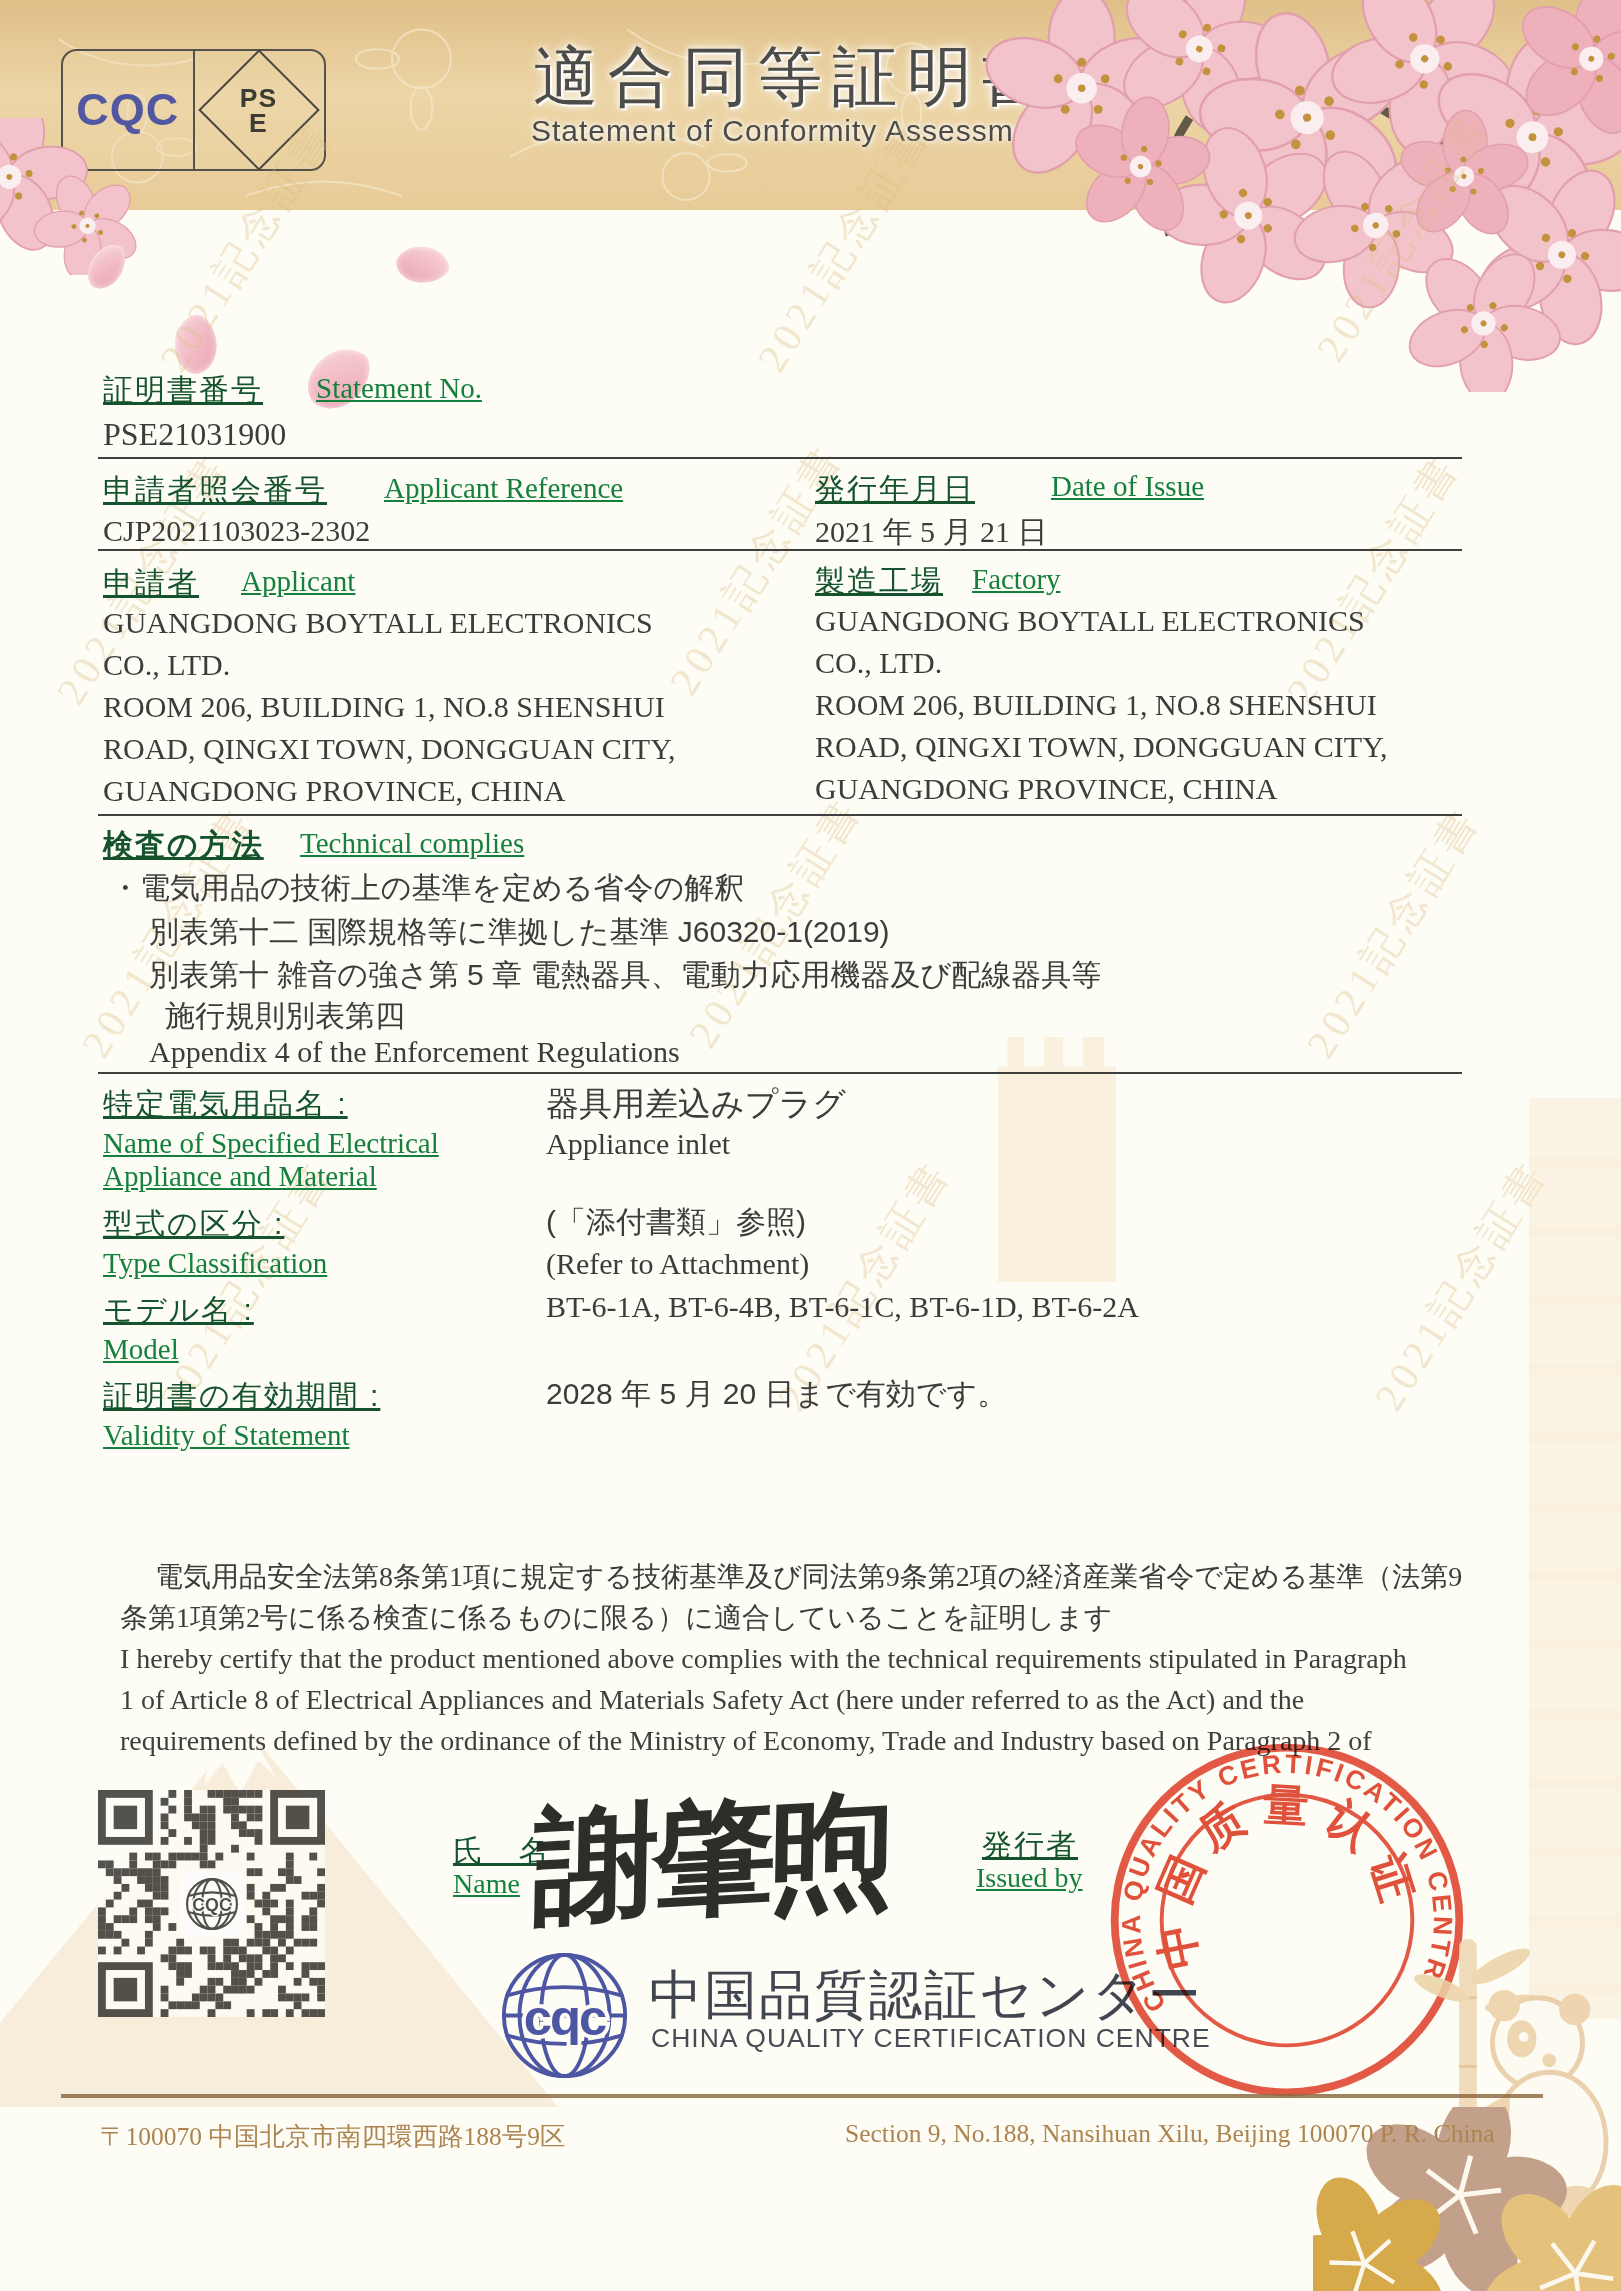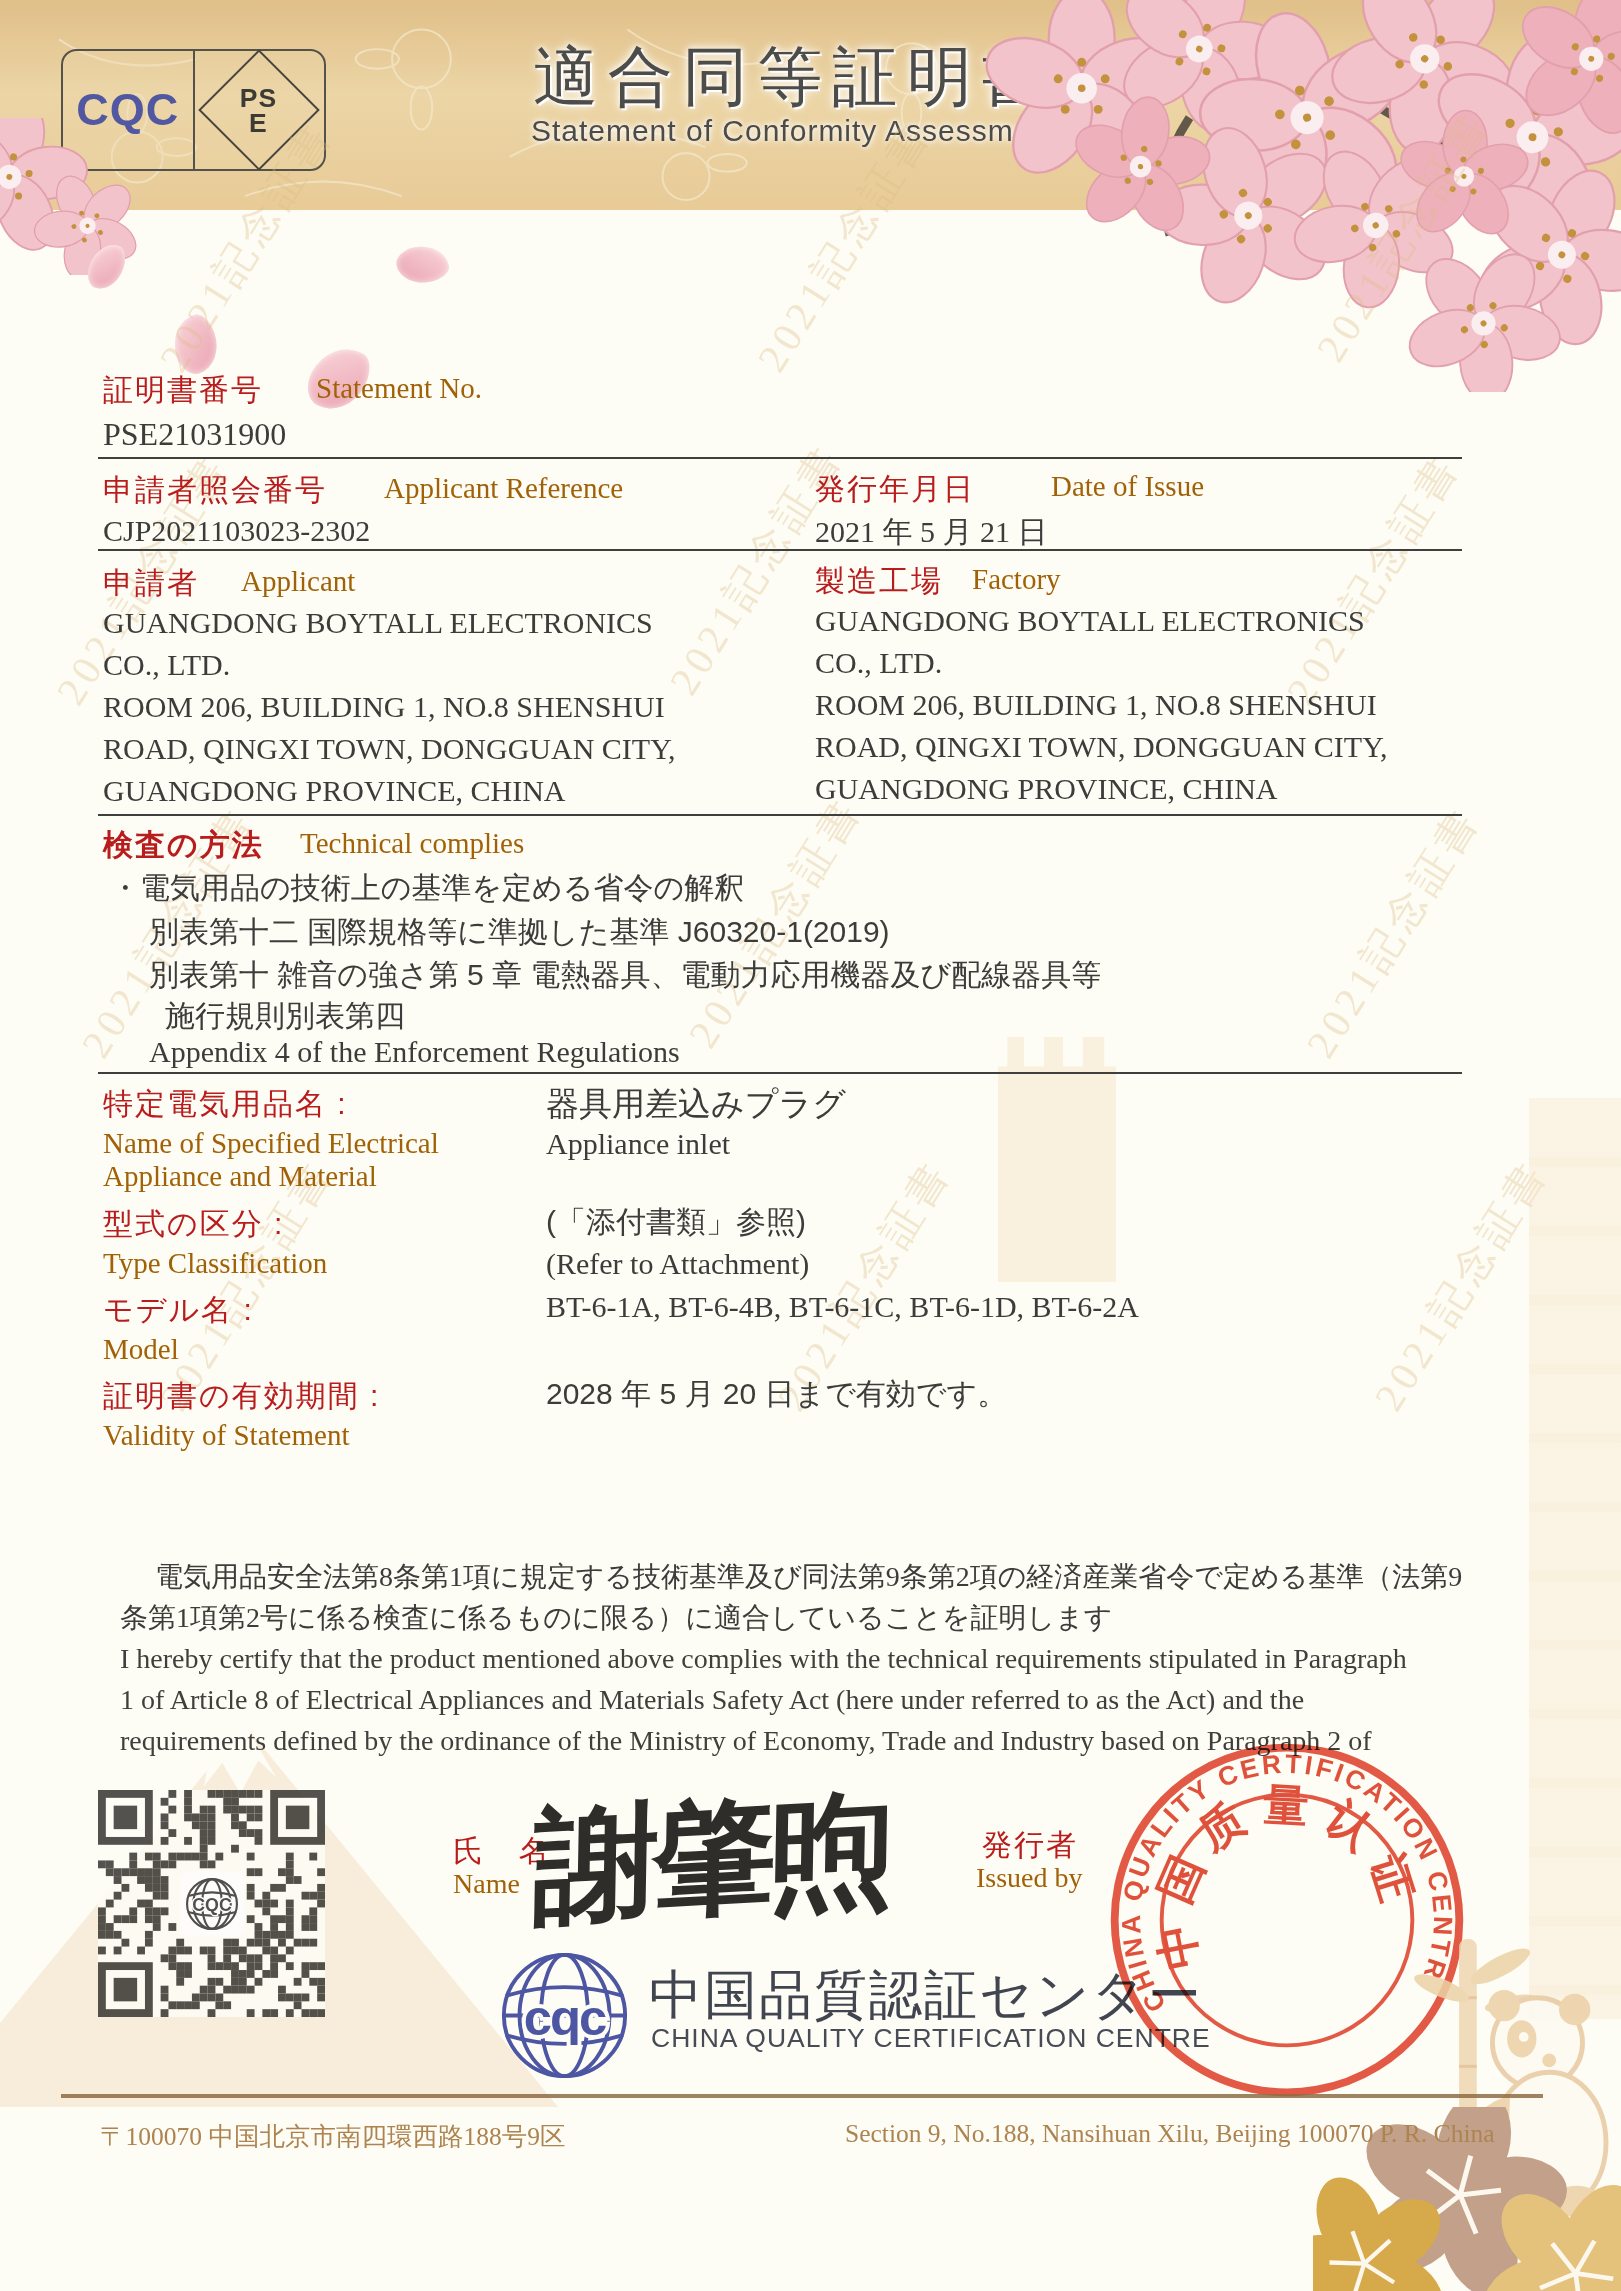--- a/index.html
+++ b/index.html
@@ -27,22 +27,22 @@
             font-size:26.5px;line-height:24.5px;text-align:center;letter-spacing:1px;}
 
   
   .petal{position:absolute;background:linear-gradient(135deg,#f7ccd3 20%,#eba9b5 85%);
          border-radius:68% 32% 62% 38% / 60% 42% 58% 40%;box-shadow:inset 0 0 7.8px rgba(255,255,255,.7);}
 
   
   .rule{left:98px;width:1364px;height:2px;background:#3f3f3d;}
 
   
-  .lab-jp{font-size:30px;color:#b91c1c;letter-spacing:2px;white-space:nowrap;}
-  .lab-en{font-size:29px;color:#a16207;white-space:nowrap;}
+  .lab-jp{font-size:30px;color:#14532d;letter-spacing:2px;white-space:nowrap;text-decoration:underline;}
+  .lab-en{font-size:29px;color:#15803d;white-space:nowrap;text-decoration:underline;}
   .val{font-size:30px;color:#3c3c3a;white-space:nowrap;}
   .cert p,.cert div{margin:0;}
   .wm{position:absolute;font-size:41px;color:#dcbd80;opacity:.33;letter-spacing:4.9px;white-space:nowrap;
       transform:rotate(-58deg);transform-origin:left top;font-family:"Liberation Serif",serif;pointer-events:none;}
 
   
   .sig{font-size:125px;font-weight:bold;color:#2e2d2a;letter-spacing:-7.8px;transform:rotate(-3deg) skewX(-4deg);white-space:nowrap;}
   .qr-wrap{left:98px;top:1790px;width:227px;height:227px;opacity:.88;}
   .qr-logo{position:absolute;left:50%;top:50%;transform:translate(-50%,-50%);width:65px;height:65px;background:#fff;
            border-radius:7.8px;display:flex;align-items:center;justify-content:center;}

